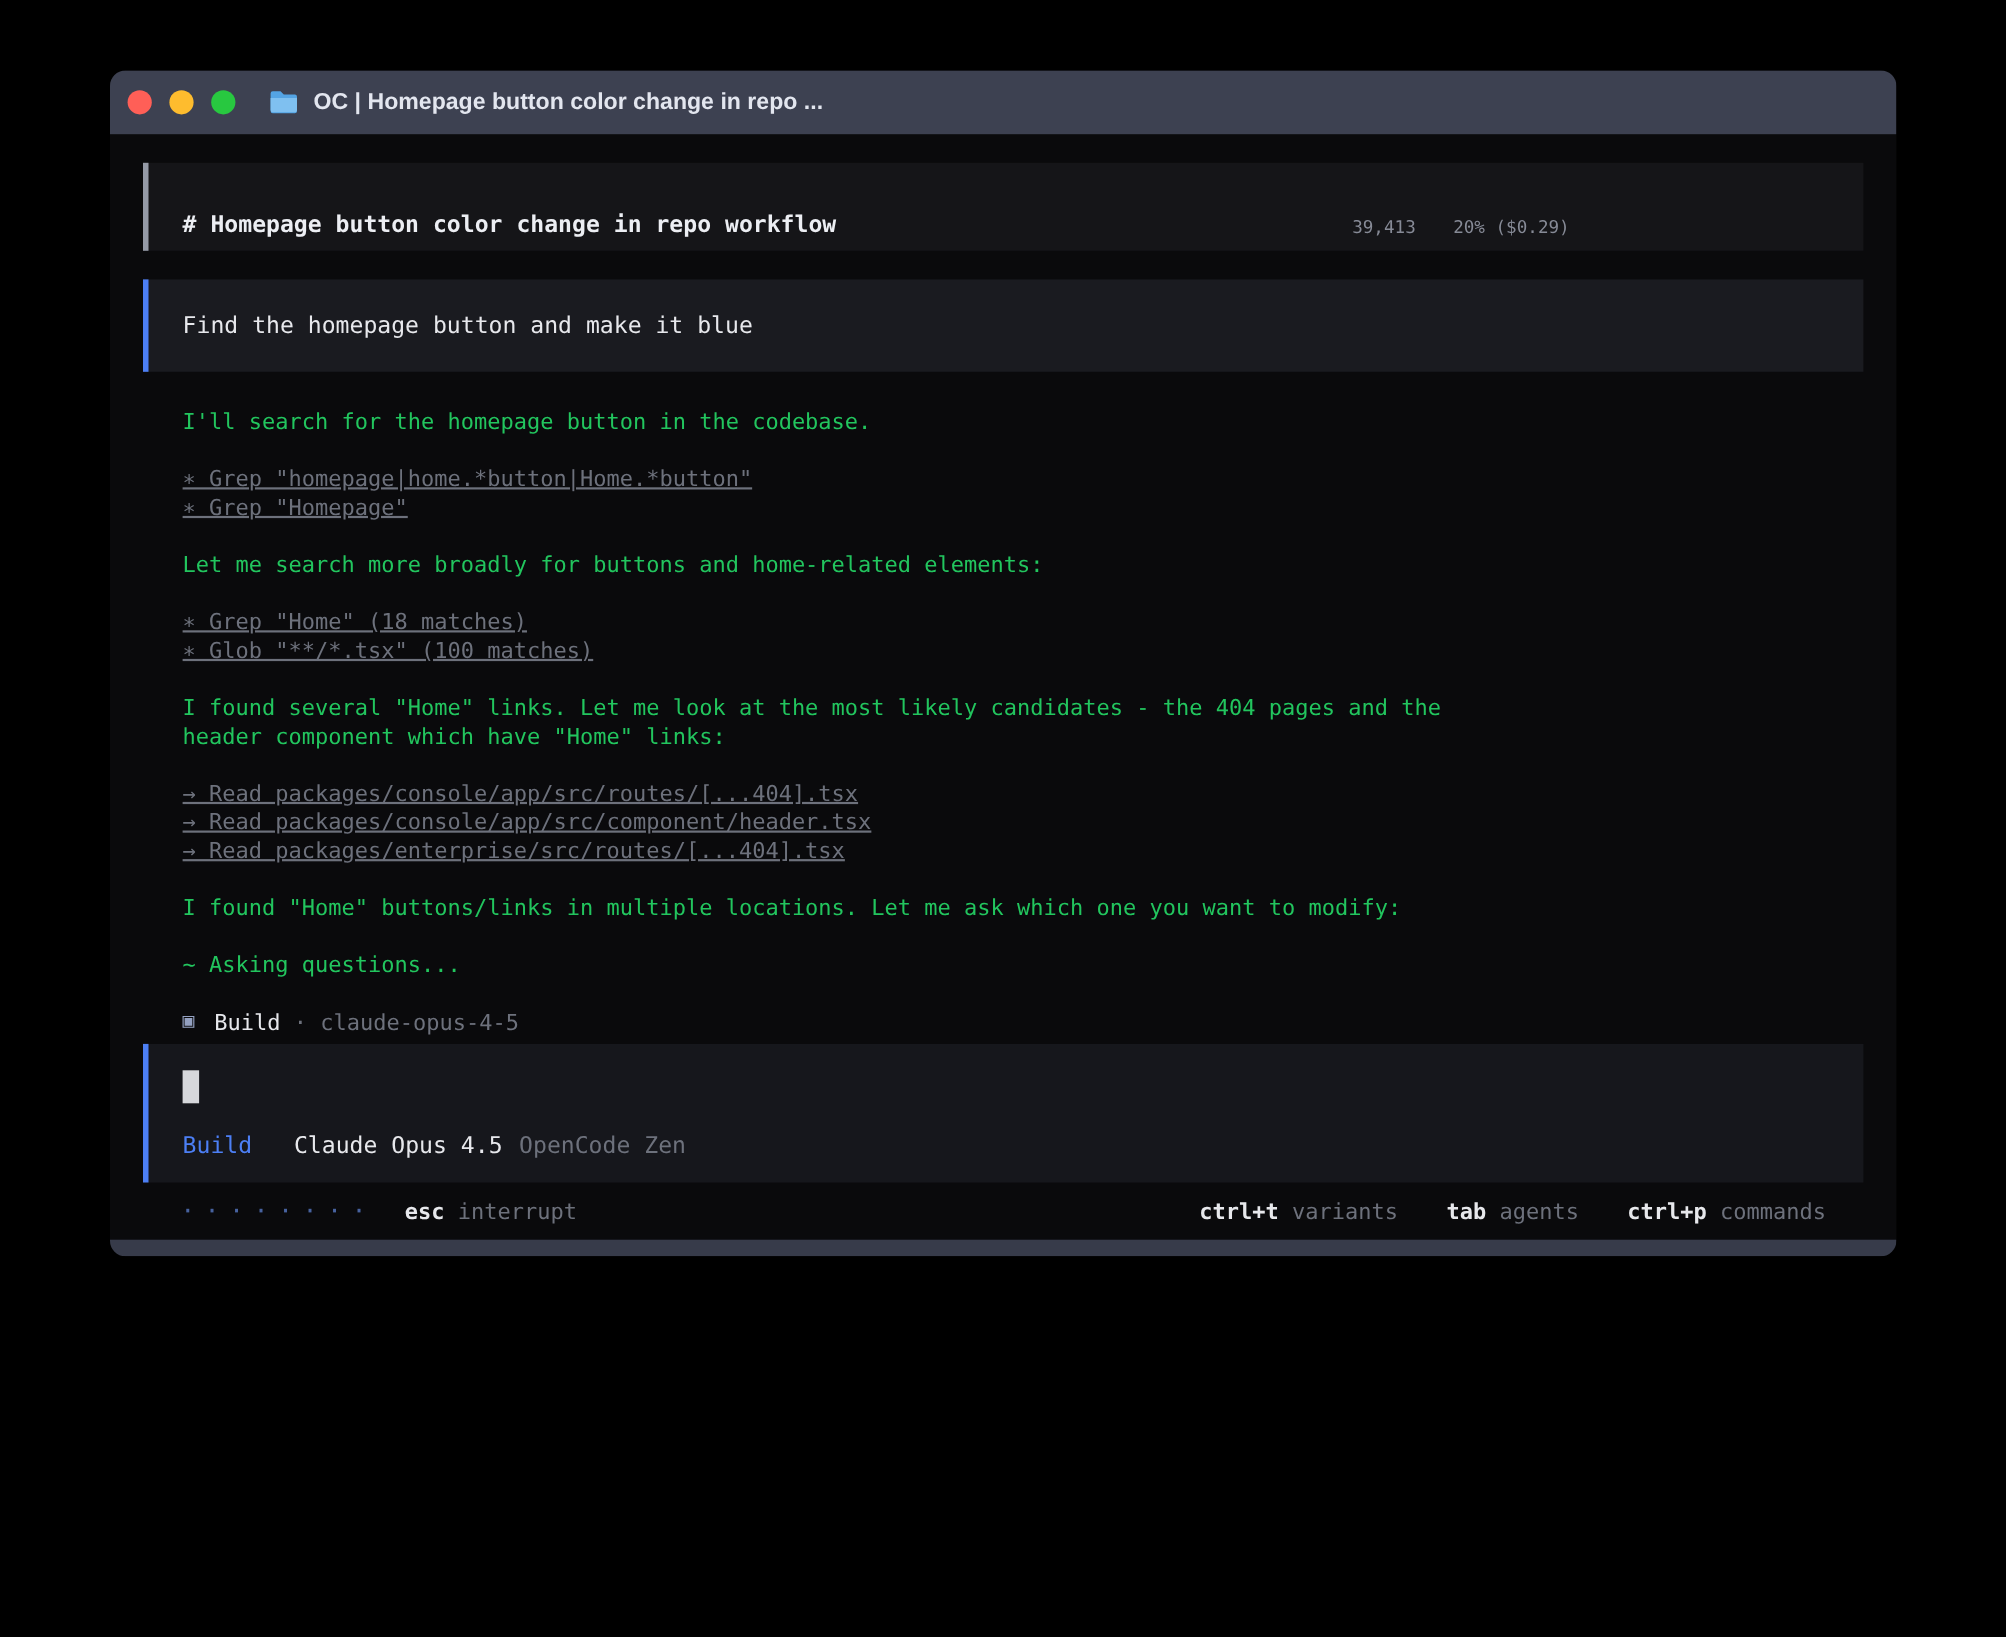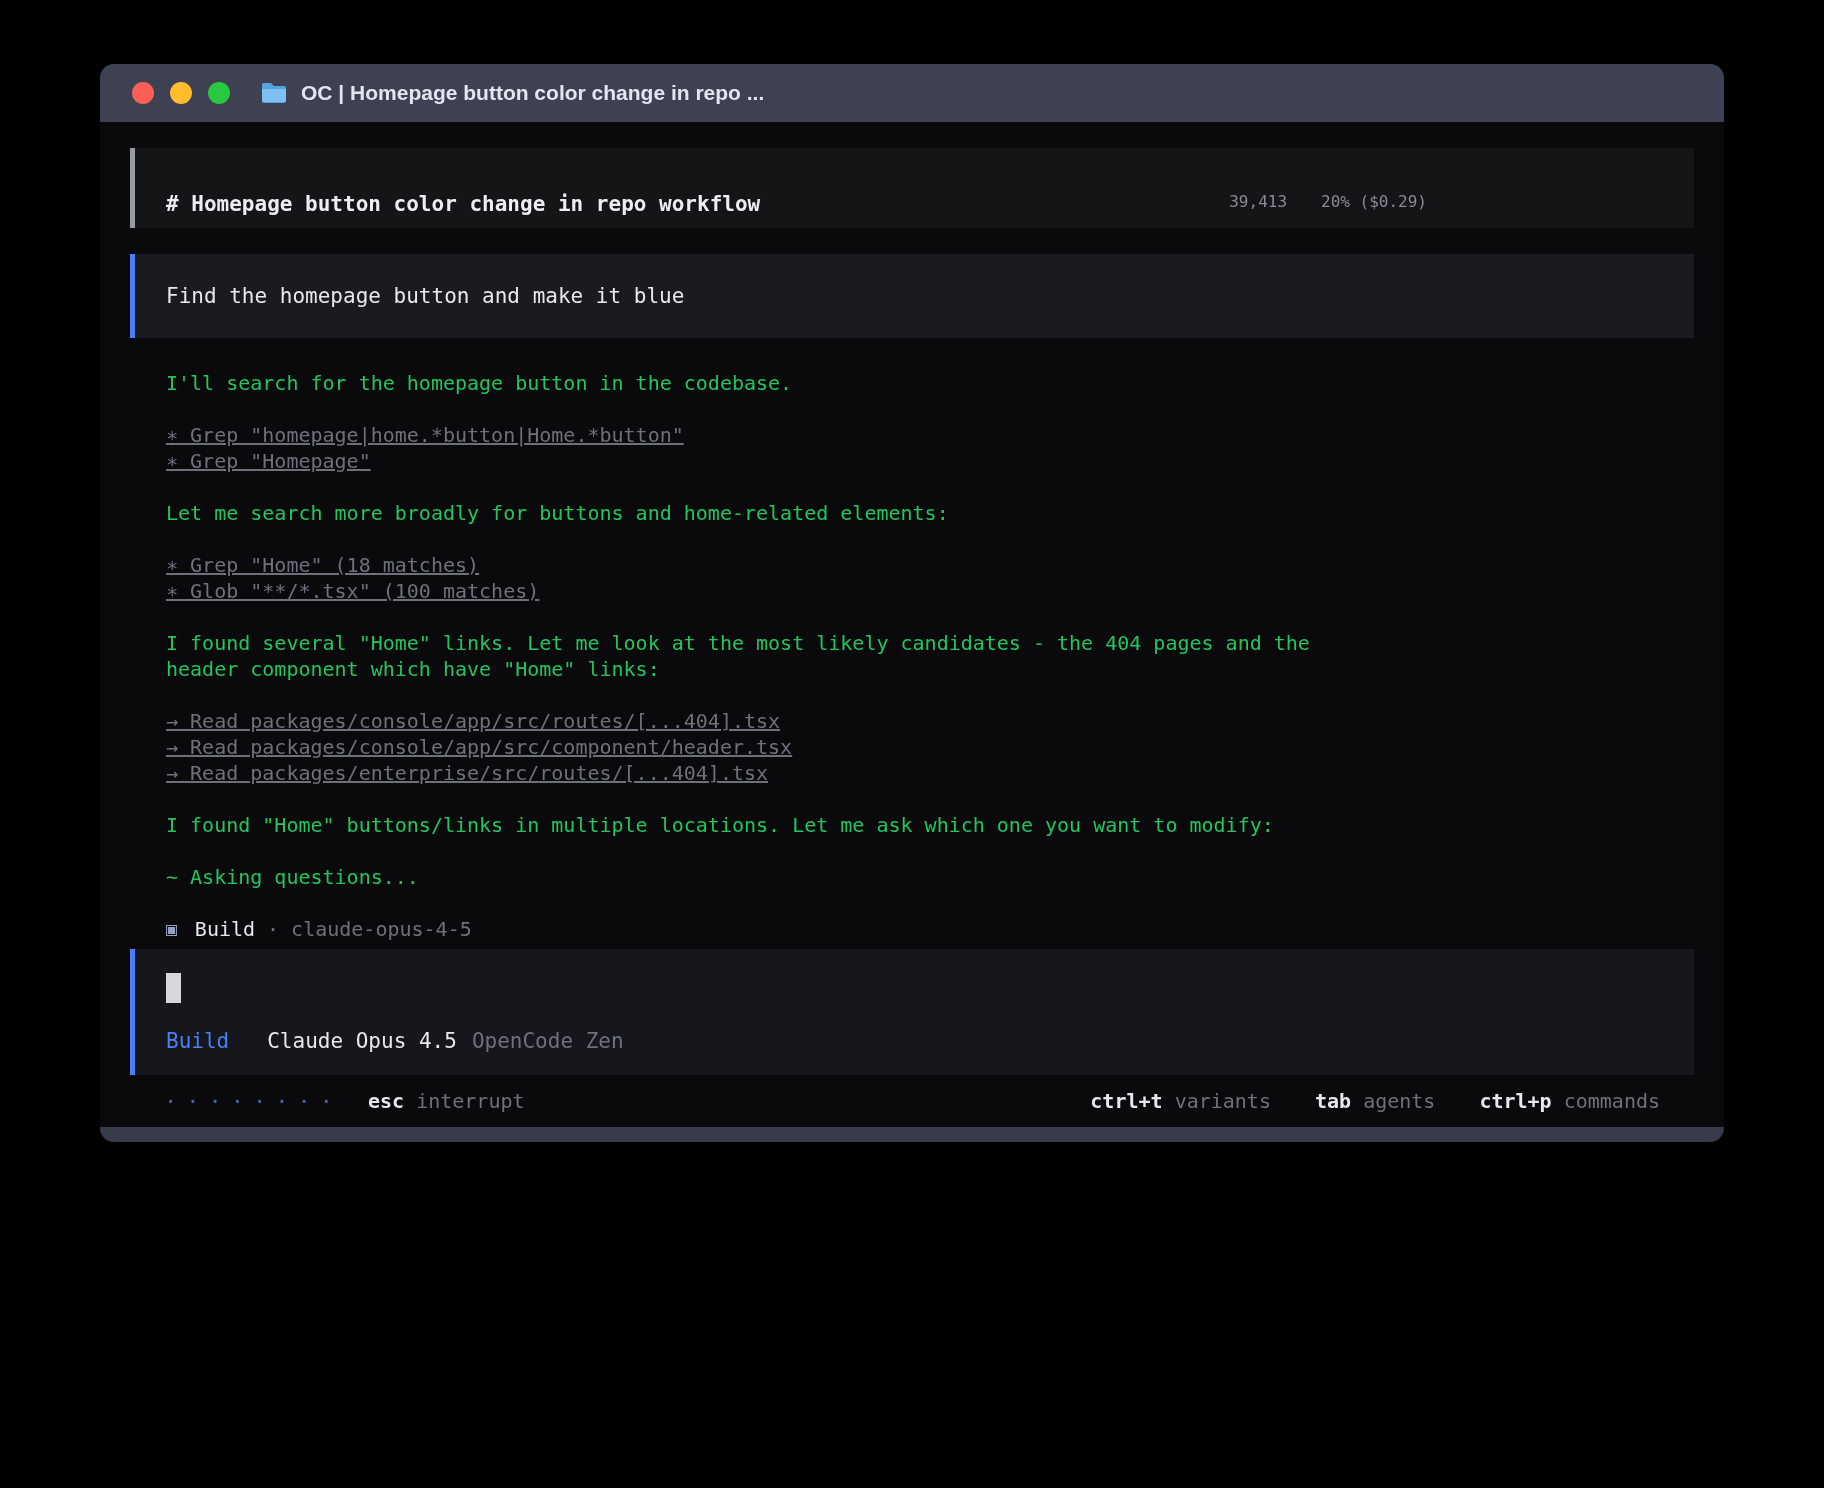--- a/index.html
+++ b/index.html
@@ -8,21 +8,21 @@
 
   .window {
     position:absolute; left:100px; top:64px; width:1624px; height:1078px;
     background:#0a0a0c; border-radius:14px; overflow:hidden;
     display:flex; flex-direction:column;
   }
 
   
   .titlebar {
     height:58px; background:#3d4151; flex:0 0 auto;
-    display:flex; align-items:center; padding:0 32px;
+    display:flex; align-items:center; padding:0 16px;
   }
   .traffic { display:flex; gap:16px; }
   .light { width:22px; height:22px; border-radius:50%; border:none; cursor:default; }
   .light.red { background:#ff5f57; }
   .light.yellow { background:#febc2e; }
   .light.green { background:#28c840; }
   .title-wrap { display:flex; align-items:center; gap:13px; margin-left:30px; }
   .title {
     font-family:"Liberation Sans", sans-serif; font-weight:bold;
     font-size:21px; color:#e3e6ef; white-space:nowrap;
@@ -32,21 +32,21 @@
   .content {
     flex:1; display:flex; flex-direction:column;
     padding:26px 30px 0 30px; overflow:hidden; color:#e7e8ec;
   }
 
   .header-block {
     background:#151518; border-left:5px solid #959aa6;
     height:80px; flex:0 0 auto; display:flex; align-items:center;
     padding:0 31px; margin-bottom:26px;
   }
-  .header-inner { width:1261px; display:flex; align-items:flex-start;margin-top:32px; }
+  .header-inner { width:1261px; display:flex; align-items:flex-end;margin-top:32px; }
   .header-title { font-size:21px; font-weight:bold; color:#eceef3; white-space:nowrap; }
   .header-stats { margin-left:auto; display:flex; gap:34px; color:#868a96; font-size:16px; }
 
   .user-block {
     background:#1a1b20; border-left:5px solid #4c7ff5;
     height:84px; flex:0 0 auto; display:flex; align-items:center;
     padding:0 31px; margin-bottom:32px; font-size:21px; color:#e7e8ec;
   }
 
   .transcript { padding-left:36px; font-size:20px; line-height:26px; }

